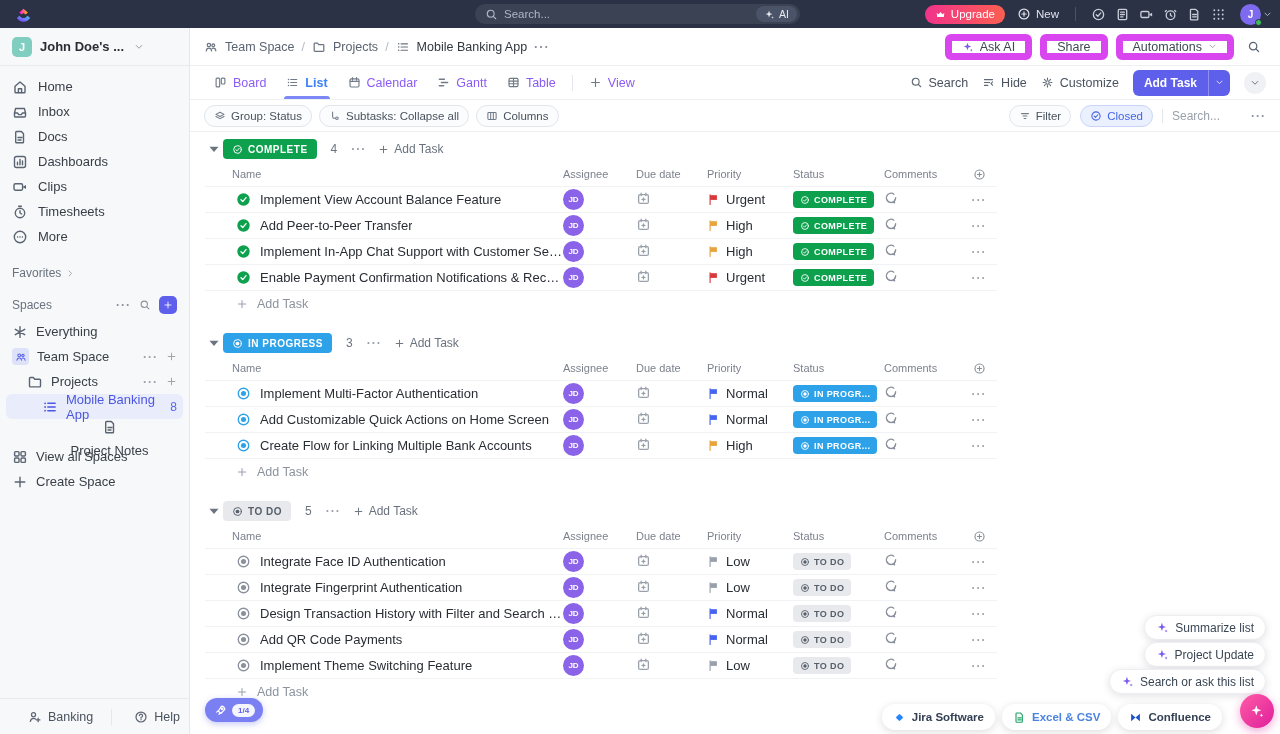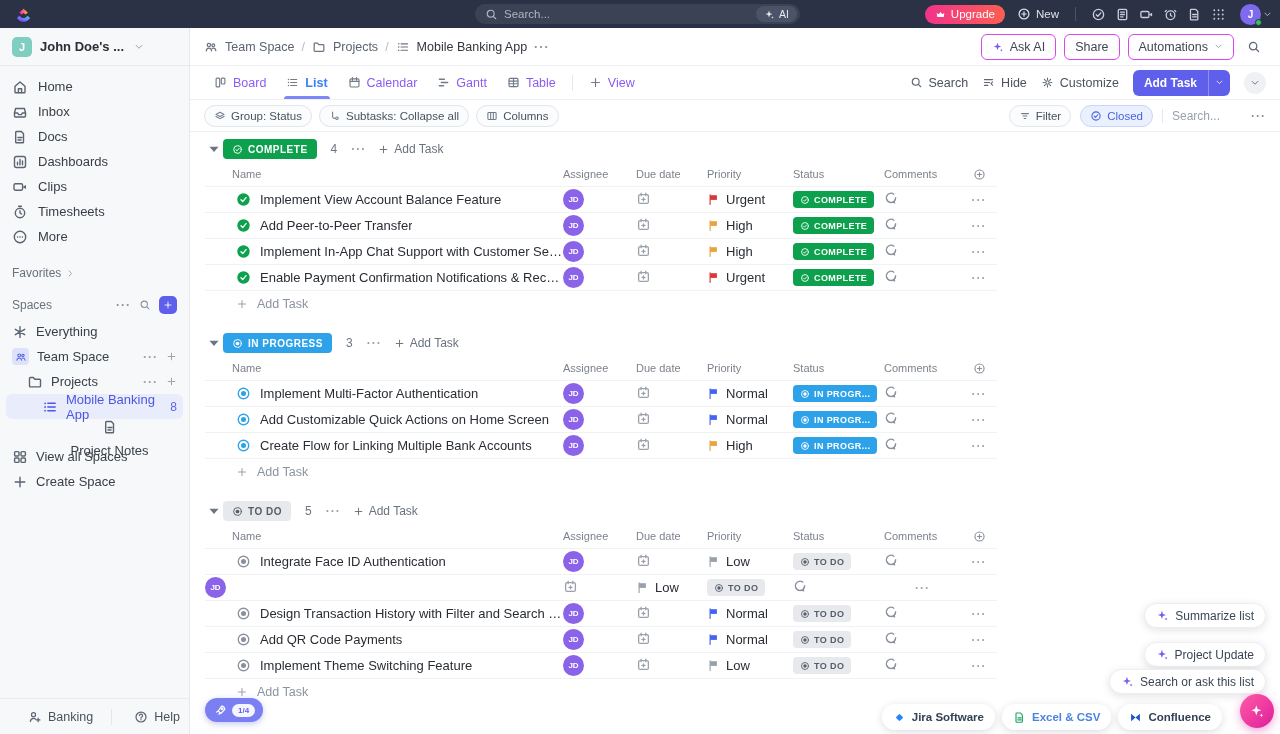--- a/index.html
+++ b/index.html
@@ -51,21 +51,21 @@
   .sf-div { width:1px; height:16px; background:#E4E7EB; }
 
   
   .crumb-bar { height:38px; border-bottom:1px solid #EDEFF2; display:flex; align-items:center; padding:0 14px; }
   .crumb { display:flex; align-items:center; gap:7px; font-size:12.5px; color:#5A6472; }
   .crumb .sep { color:#B6BCC4; }
   .crumb .last { color:#30363D; }
   .crumb .ci { width:14px; height:14px; color:#6B7480; }
   .crumb .dots { color:#8A919C; letter-spacing:1px; font-weight:bold; }
   .crumb-actions { margin-left:auto; display:flex; align-items:center; gap:8px; }
-  .cbtn { height:26px; border:1px solid #d946ef; border-radius:6px; background:#fff; display:flex; align-items:center; gap:6px; padding:0 10px; font-size:12.5px; color:#3F4854; }
+  .cbtn { height:26px; border:7px solid #d946ef; border-radius:6px; background:#fff; display:flex; align-items:center; gap:6px; padding:0 10px; font-size:12.5px; color:#3F4854; }
   .cbtn .chev { color:#8A919C; }
   .crumb-search { width:24px; height:24px; display:flex; align-items:center; justify-content:center; color:#5A6472; }
 
   
   .tab-bar { height:34px; border-bottom:1px solid #EDEFF2; display:flex; align-items:center; padding:0 14px; }
   .tabs { display:flex; align-items:center; height:100%; }
   .tab { position:relative; height:100%; display:flex; align-items:center; gap:6px; padding:0 10px; font-size:12.5px; color:#8b5cf6; }
   .tab .ti { width:13px; height:13px; color:#717B88; }
   .tab.active { color:#3b82f6; font-weight:bold; }
   .tab.active::after { content:""; position:absolute; left:8px; right:8px; bottom:0; height:3px; border-radius:3px 3px 0 0; background:#7C88F5; }
@@ -1201,20 +1201,29 @@
                   </span>TO DO</span></span>
      <span><span class="cmt-ic ic">
                   <svg viewBox="0 0 16 16" width="100%" height="100%" fill="none" stroke="currentColor" stroke-width="1.4" stroke-linecap="round" stroke-linejoin="round">
                     <path d="M13.3 7.8a5.3 5.3 0 1 1-2-4.1"></path>
                     <path d="M13.3 7.8c0 1.6-.6 2.9-1.6 3.8l.5 2-2.2-.8a5.3 5.3 0 0 1-6.7-3"></path>
                   </svg>
                 </span></span>
      <span class="rowdots">···</span>
    </div>
             <div class="grid trow">
+     <span class="namecell">
+       <span class="st-ic ic" style="color:#8A919C;">
+                  <svg viewBox="0 0 16 16" width="100%" height="100%" fill="none" stroke="currentColor" stroke-width="1.4" stroke-linecap="round" stroke-linejoin="round">
+                    <circle cx="8" cy="8" r="5.6"></circle>
+                    <circle cx="8" cy="8" r="2.7" fill="currentColor" stroke="none"></circle>
+                  </svg>
+                </span>
+       <span class="tname">Integrate Fingerprint Authentication</span>
+     </span>
      <span>
                 <span class="avatar">JD</span>
               </span>
      <span><span class="cal-ic ic">
                   <svg viewBox="0 0 16 16" width="100%" height="100%" fill="none" stroke="currentColor" stroke-width="1.4" stroke-linecap="round" stroke-linejoin="round">
                     <rect x="2.8" y="3.8" width="10.4" height="9.4" rx="1.6"></rect>
                     <path d="M5.5 2.4v2.6M10.5 2.4v2.6M8 7.4v3.2M6.4 9h3.2"></path>
                   </svg>
                 </span></span>
      <span class="prio">
@@ -1386,21 +1395,21 @@
             <svg viewBox="0 0 16 16" width="100%" height="100%" fill="none" stroke="currentColor" stroke-width="1.4" stroke-linecap="round" stroke-linejoin="round">
               <path d="M9.3 2.6c2.1.2 3.9 2 4.1 4.1l-5 5-3.1-3.1z"></path>
               <circle cx="10" cy="6" r="1.1"></circle>
               <path d="M5 8.7 3.2 10M7.3 11 6 12.8"></path>
             </svg>
           </span>
         <span class="prog">1/4</span>
       </div>
 
       <div id="suggestions">
-          <div class="suggest" style="bottom:106px;justify-content:center;">
+          <div class="suggest" style="bottom:94px;justify-content:center;">
      <span class="sp ic">
               <svg viewBox="0 0 16 16" width="100%" height="100%" fill="none" stroke="currentColor" stroke-width="1.4" stroke-linecap="round" stroke-linejoin="round">
                 <path d="M7.3 2.2 8.6 6l3.7 1.3L8.6 8.6 7.3 12.4 6 8.6 2.3 7.3 6 6z" fill="currentColor" stroke="none"></path>
                 <path d="m12.4 10.4.5 1.4 1.4.5-1.4.5-.5 1.4-.5-1.4-1.4-.5 1.4-.5z" fill="currentColor" stroke="none"></path>
               </svg>
             </span>
      <span>Summarize list</span>
    </div>
           <div class="suggest" style="bottom:67px;">
      <span class="sp ic">

